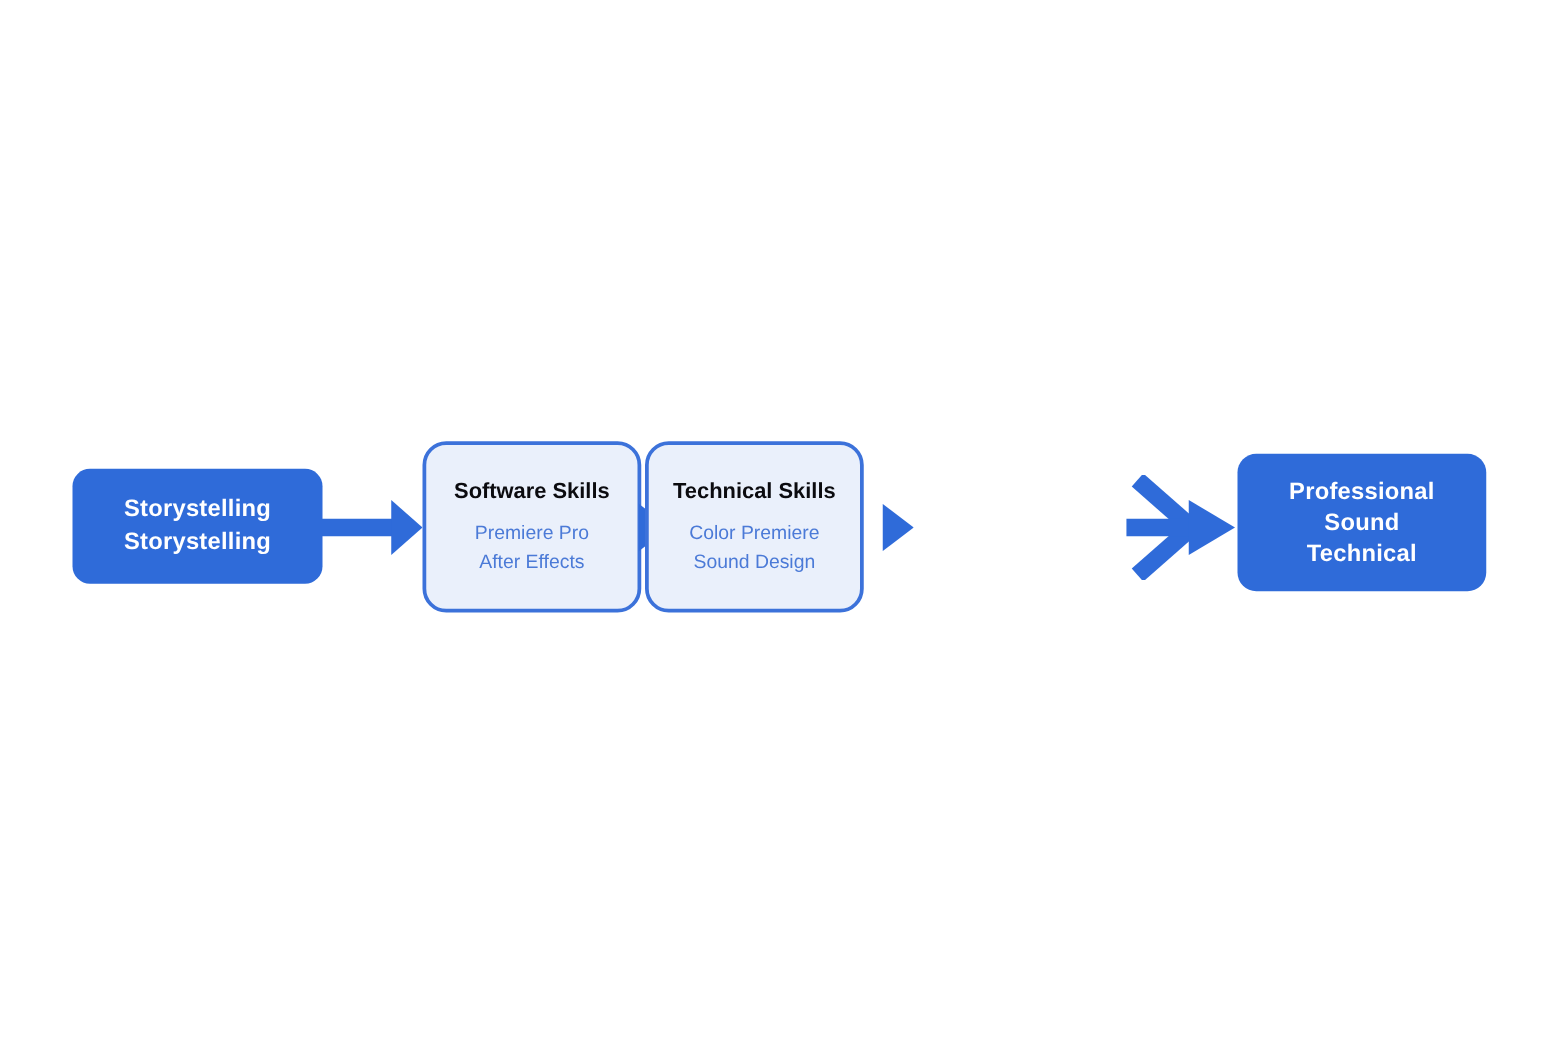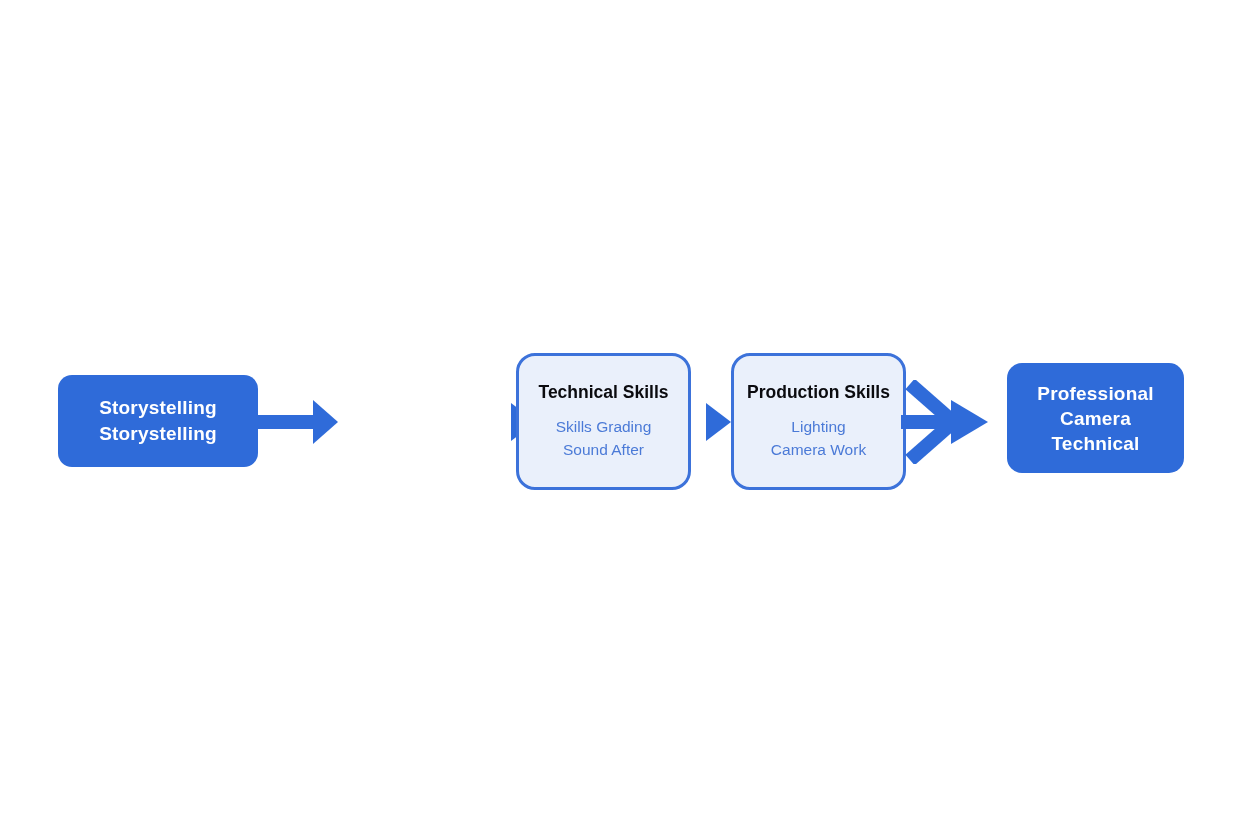--- a/index.html
+++ b/index.html
@@ -40,24 +40,23 @@
     line-height:26px;
     letter-spacing:.2px;
   }
   .node.start{
     left:58px; top:375px;
     width:200px; height:92px;
     border-radius:14px;
   }
   .node.end{
     left:990px; top:363px;
-    width:177px; height:110px;
+    width:199px; height:110px;
     border-radius:15px;
     line-height:25px;
-    margin-left:17px;
   }
   .node.stage{
     top:353px;
     width:175px; height:137px;
     background:var(--box-fill);
     border:3.5px solid var(--box-border);
     border-radius:19px;
     justify-content:flex-start;
     padding-top:26px;
   }
@@ -91,51 +90,51 @@
   <div class="node solid start">
     <span>Storystelling</span>
     <span>Storystelling</span>
   </div>
 
   <svg class="arrow arrow-1" width="82" height="44" viewBox="0 0 82 44" aria-hidden="true">
     <rect class="fill" x="0" y="15" width="58" height="14"></rect>
     <polygon class="fill" points="57,0 82,22 57,44"></polygon>
   </svg>
 
+  <div class="node stage stage-1">
+    <div class="stage-title">Software Skills</div>
+    <div class="stage-items">
+      <div>Premiere Pro</div>
+      <div>After Effects</div>
+    </div>
+  </div>
 
   <svg class="arrow tri-1" width="25" height="38" viewBox="0 0 25 38" aria-hidden="true">
     <polygon class="fill" points="0,0 25,19 0,38"></polygon>
   </svg>
 
   <div class="node stage stage-2">
     <div class="stage-title">Technical Skills</div>
     <div class="stage-items">
-      <div>Skills Grading</div>
-      <div>Sound After</div>
+      <div>Color Premiere</div>
+      <div>Sound Design</div>
     </div>
   </div>
 
   <svg class="arrow tri-2" width="25" height="38" viewBox="0 0 25 38" aria-hidden="true">
     <polygon class="fill" points="0,0 25,19 0,38"></polygon>
   </svg>
 
-  <div class="node stage stage-3">
-    <div class="stage-title">Production Skills</div>
-    <div class="stage-items">
-      <div>Lighting</div>
-      <div>Camera Work</div>
-    </div>
-  </div>
 
   <svg class="arrow merge" width="88" height="84" viewBox="0 0 88 84" aria-hidden="true">
     <line class="stroke" x1="9" y1="4" x2="58" y2="47"></line>
     <line class="stroke" x1="9" y1="80" x2="58" y2="37"></line>
     <rect class="fill" x="0" y="35" width="52" height="14"></rect>
     <polygon class="fill" points="50,20 87,42 50,64"></polygon>
   </svg>
 
   <div class="node solid end">
     <span>Professional</span>
-    <span>Camera</span>
+    <span>Sound</span>
     <span>Technical</span>
   </div>
 
 </div>
 
 </body></html>

